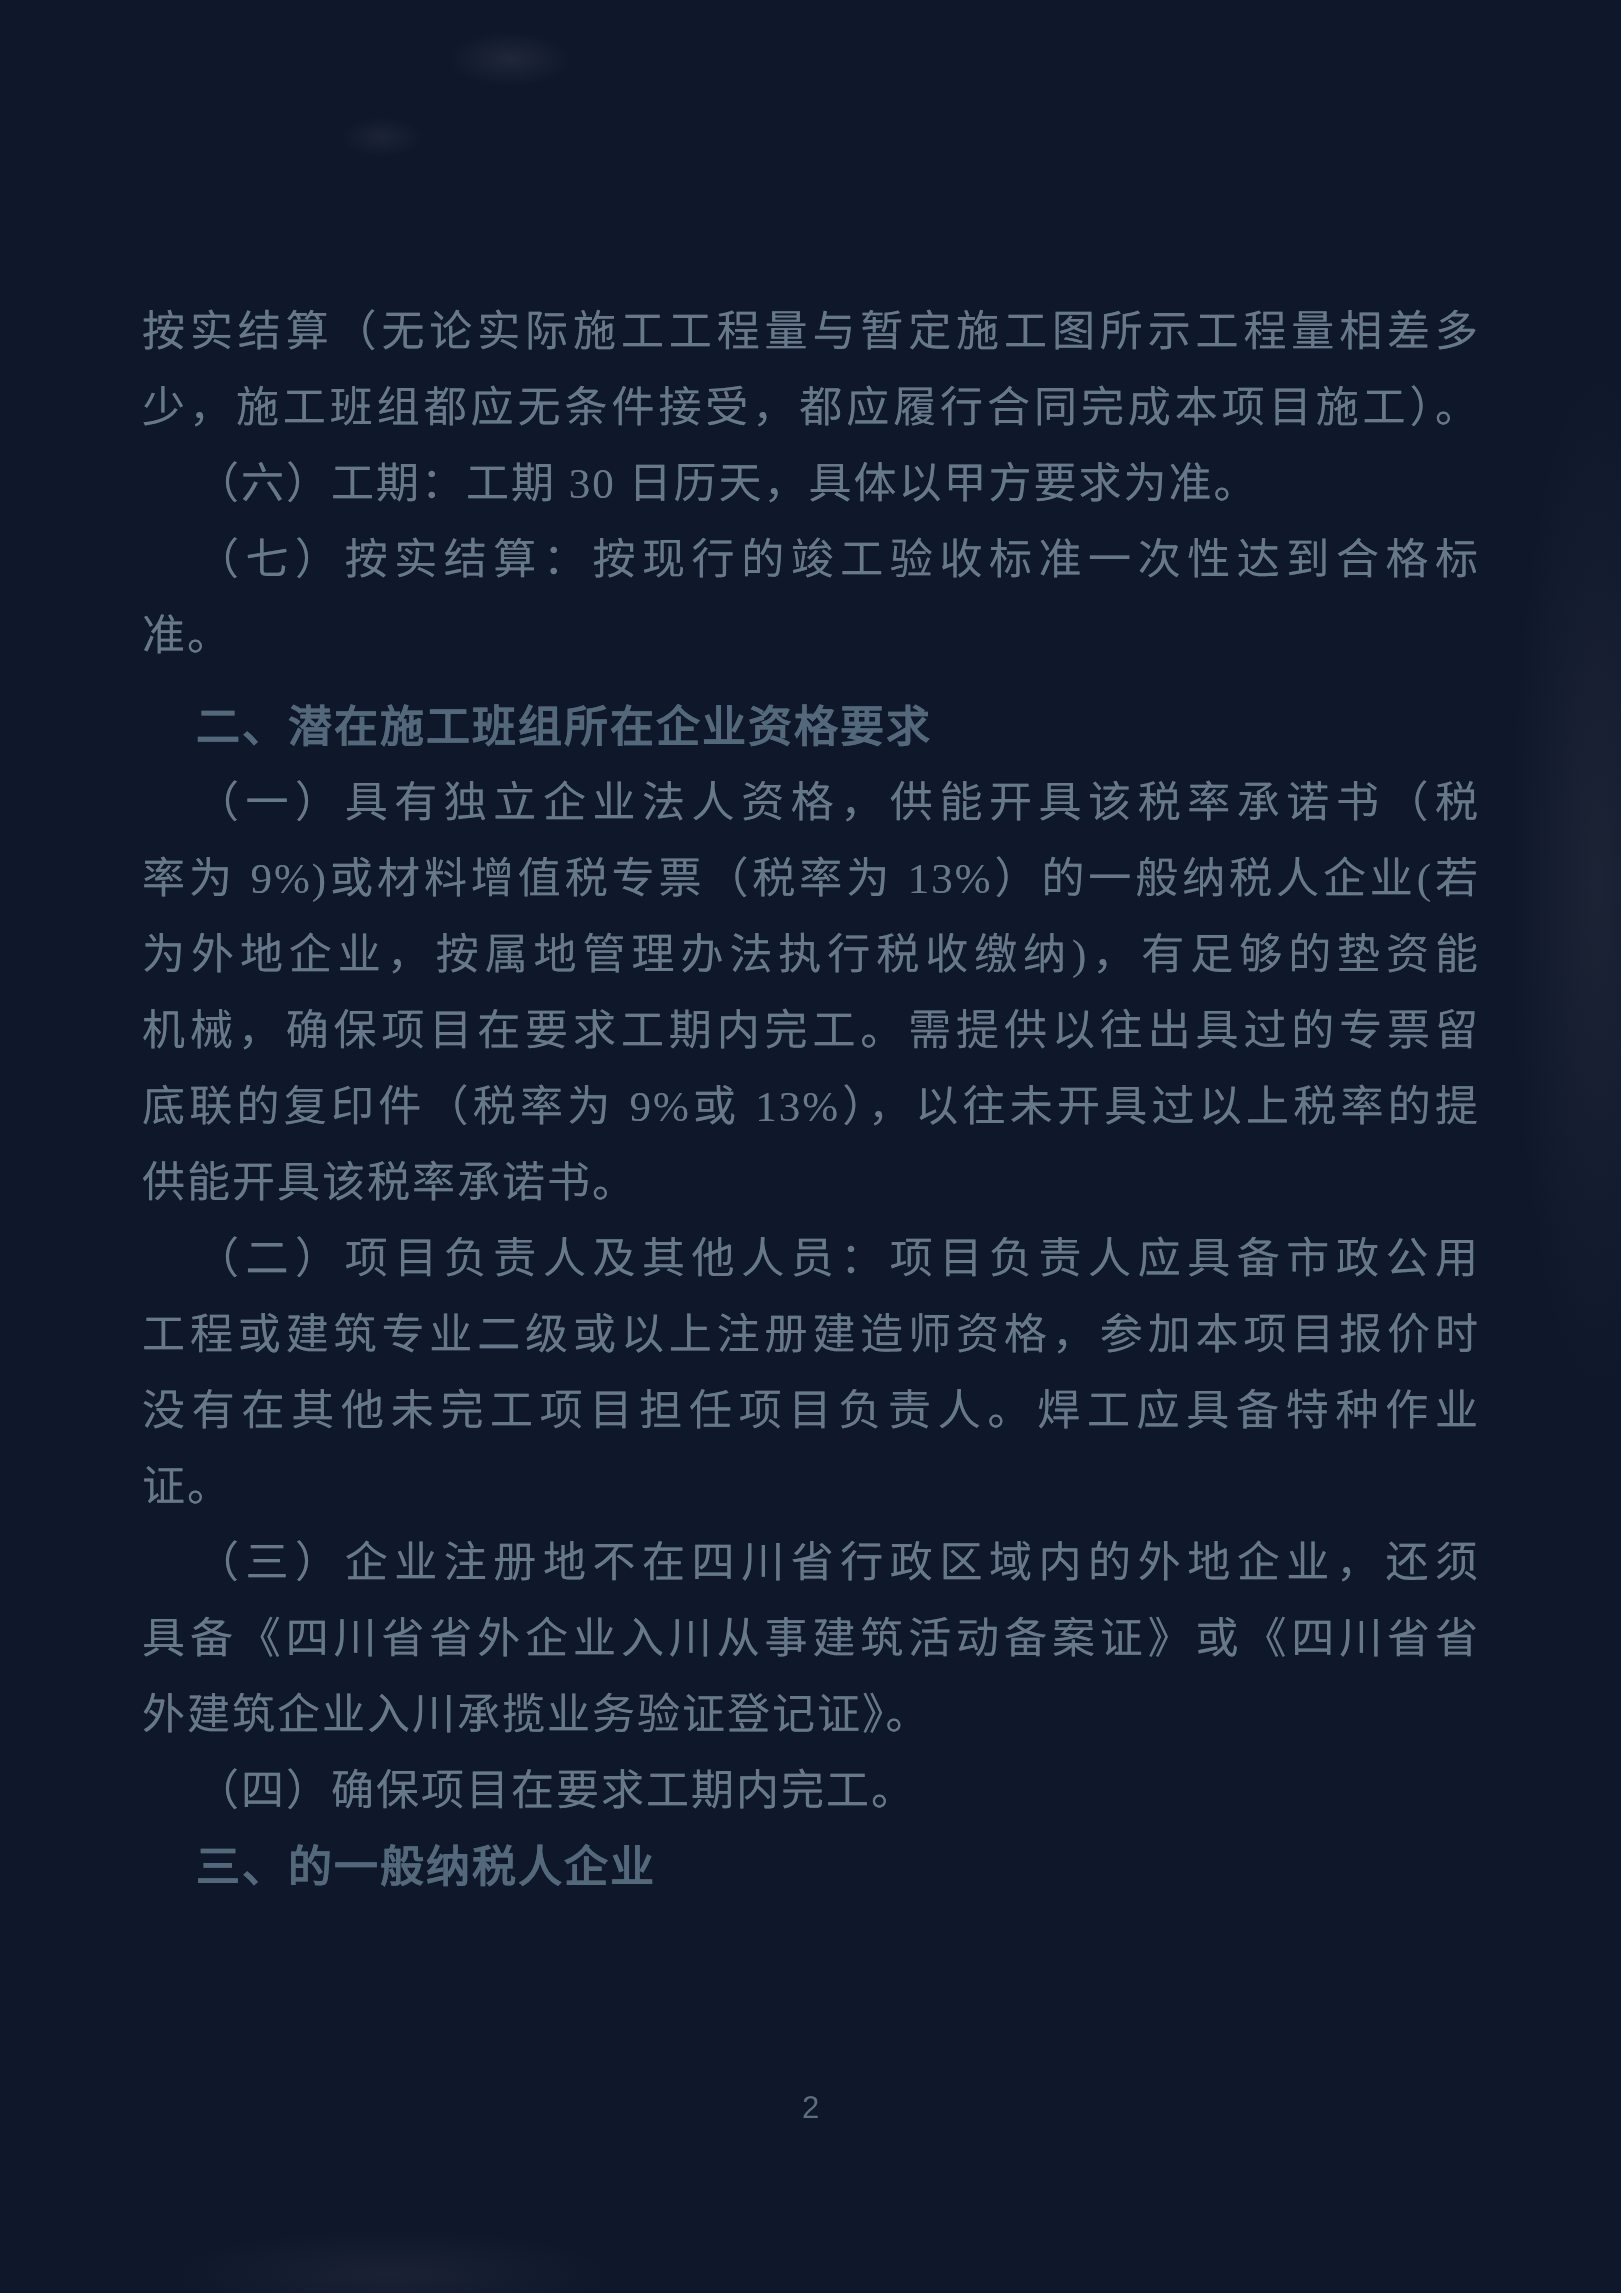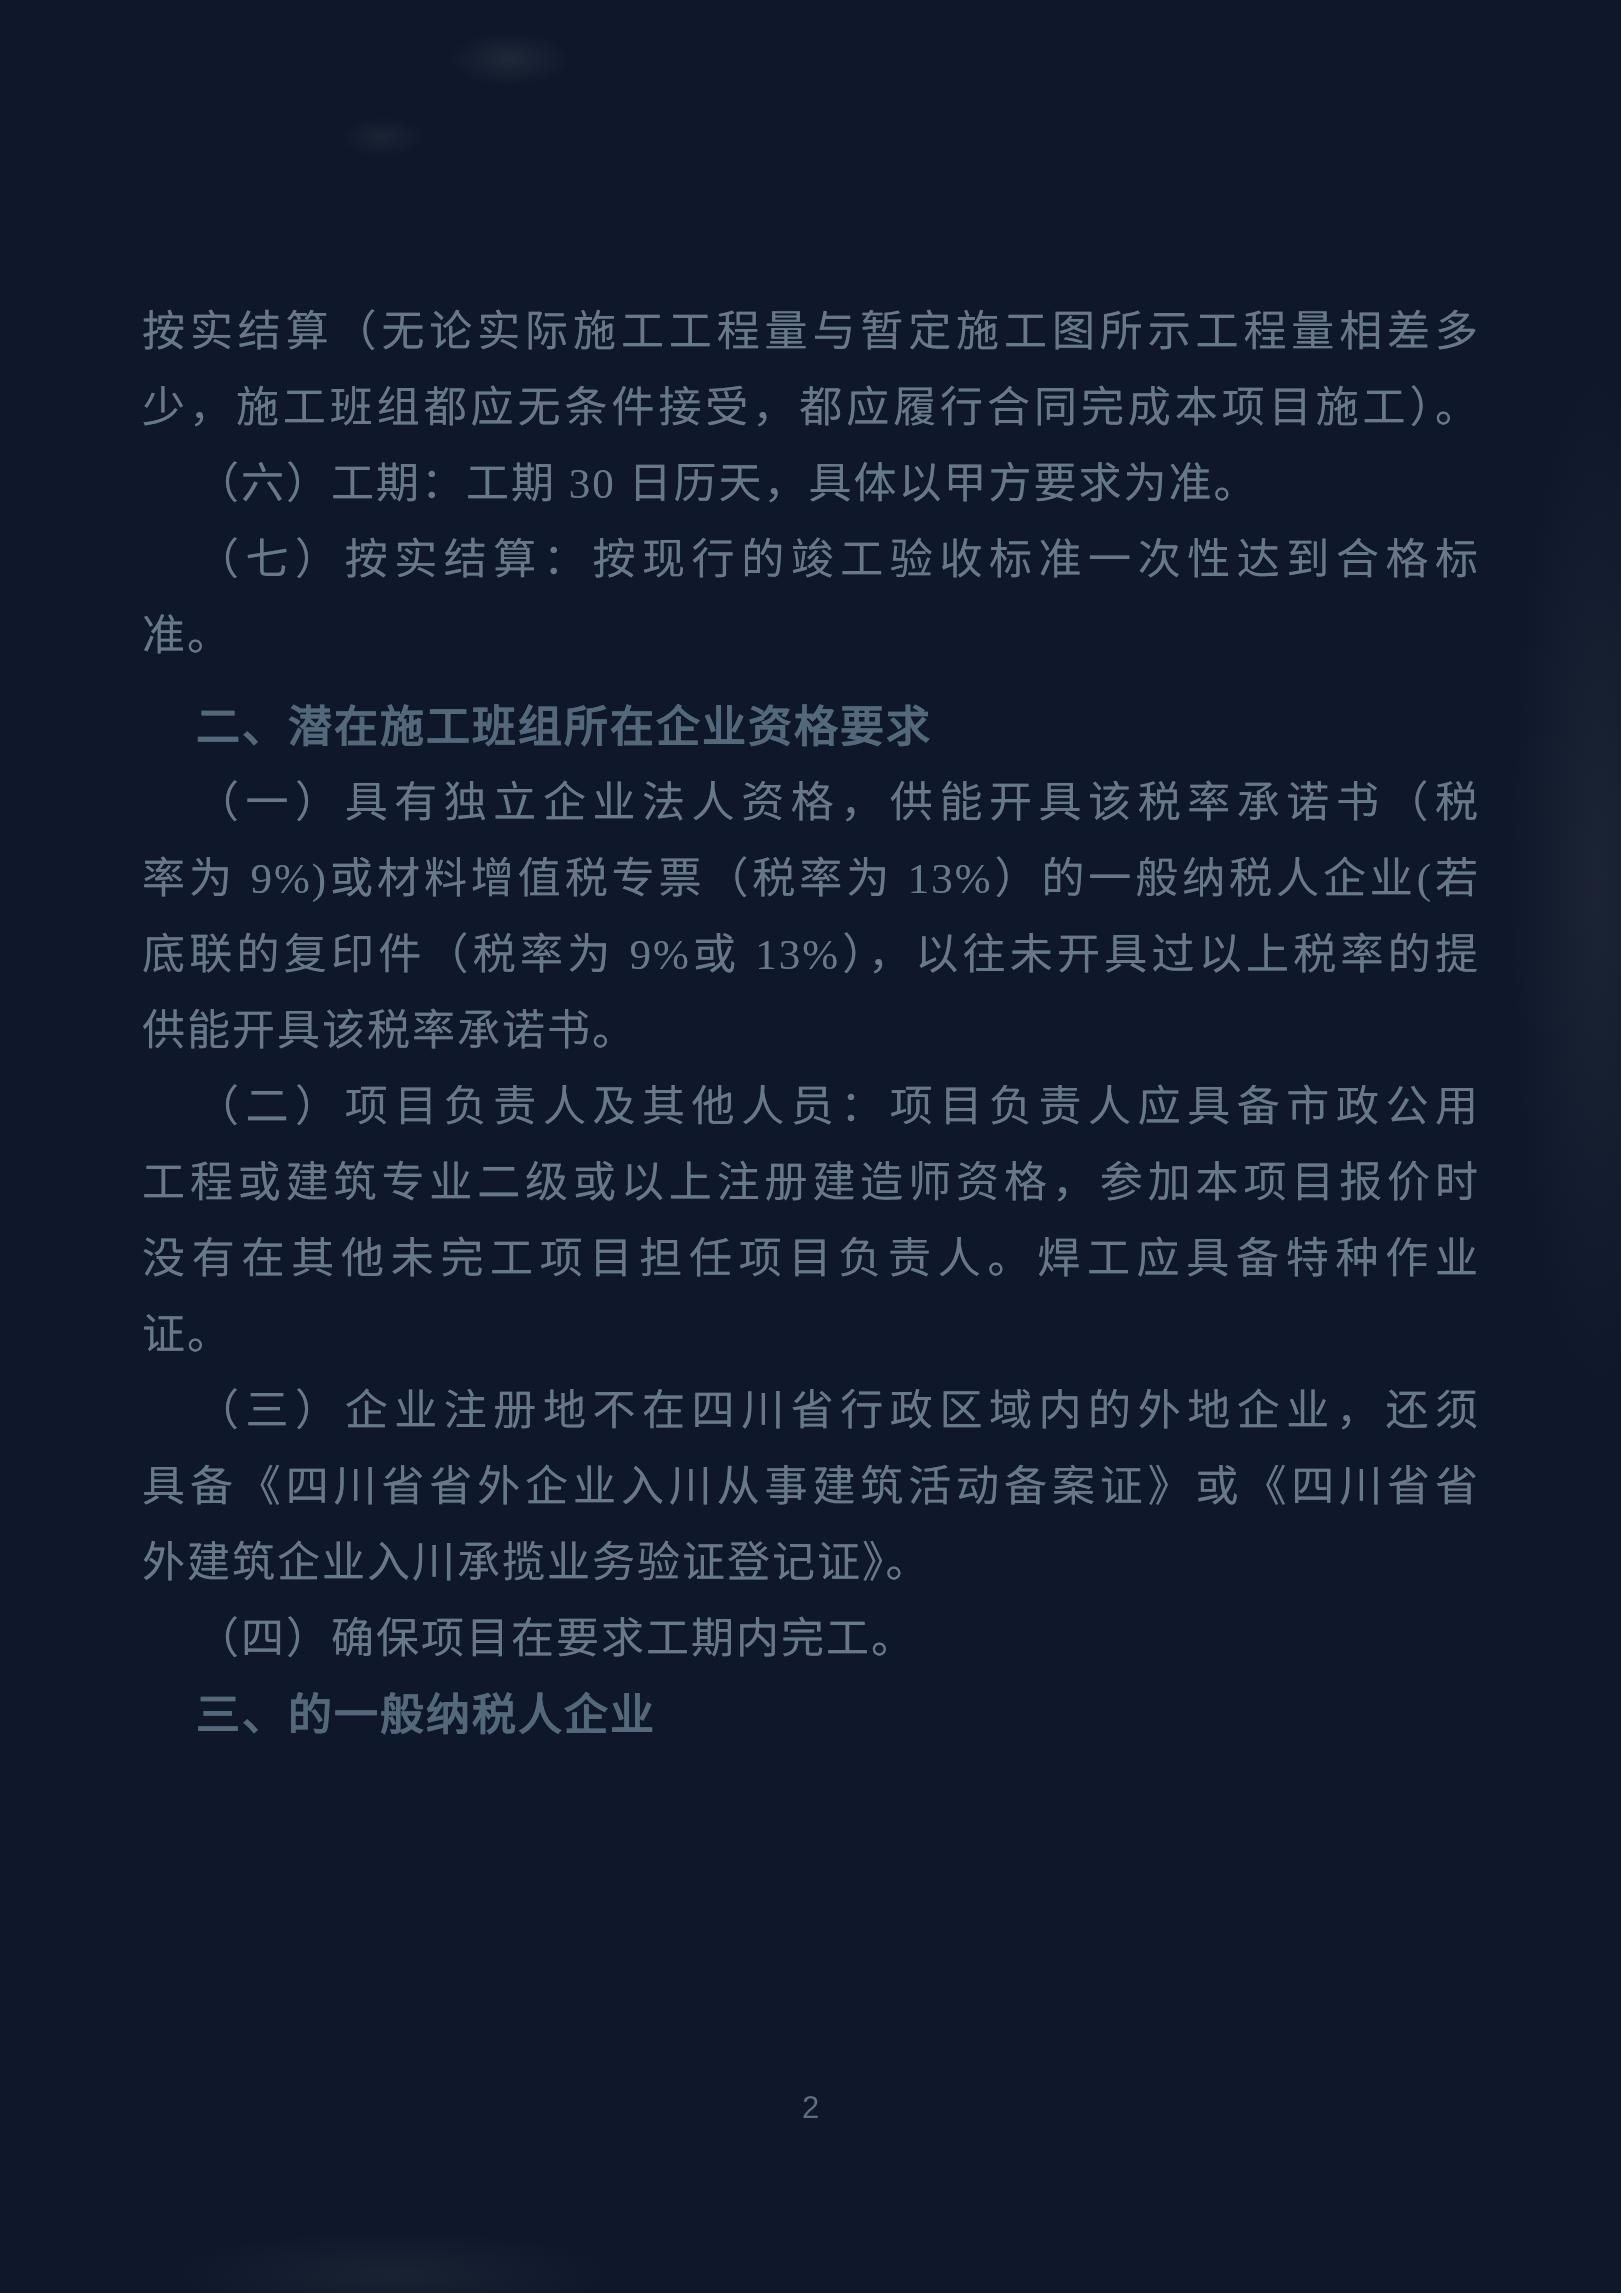--- a/index.html
+++ b/index.html
@@ -75,20 +75,22 @@
 
   <div class="textblock">
     <div class="line just">按实结算（无论实际施工工程量与暂定施工图所示工程量相差多</div>
     <div class="line just">少，施工班组都应无条件接受，都应履行合同完成本项目施工）。</div>
     <div class="line indent">（六）工期：工期 30 日历天，具体以甲方要求为准。</div>
     <div class="line just indent">（七）按实结算：按现行的竣工验收标准一次性达到合格标</div>
     <div class="line">准。</div>
     <div class="line heading indent sp-before">二、潜在施工班组所在企业资格要求</div>
     <div class="line just indent">（一）具有独立企业法人资格，供能开具该税率承诺书（税</div>
     <div class="line just">率为 9%)或材料增值税专票（税率为 13%）的一般纳税人企业(若</div>
+    <div class="line just">为外地企业，按属地管理办法执行税收缴纳)，有足够的垫资能</div>
+    <div class="line just">机械，确保项目在要求工期内完工。需提供以往出具过的专票留</div>
     <div class="line just">底联的复印件（税率为 9%或 13%），以往未开具过以上税率的提</div>
     <div class="line">供能开具该税率承诺书。</div>
     <div class="line just indent">（二）项目负责人及其他人员：项目负责人应具备市政公用</div>
     <div class="line just">工程或建筑专业二级或以上注册建造师资格，参加本项目报价时</div>
     <div class="line just">没有在其他未完工项目担任项目负责人。焊工应具备特种作业</div>
     <div class="line">证。</div>
     <div class="line just indent">（三）企业注册地不在四川省行政区域内的外地企业，还须</div>
     <div class="line just">具备《四川省省外企业入川从事建筑活动备案证》或《四川省省</div>
     <div class="line">外建筑企业入川承揽业务验证登记证》。</div>
     <div class="line indent">（四）确保项目在要求工期内完工。</div>

